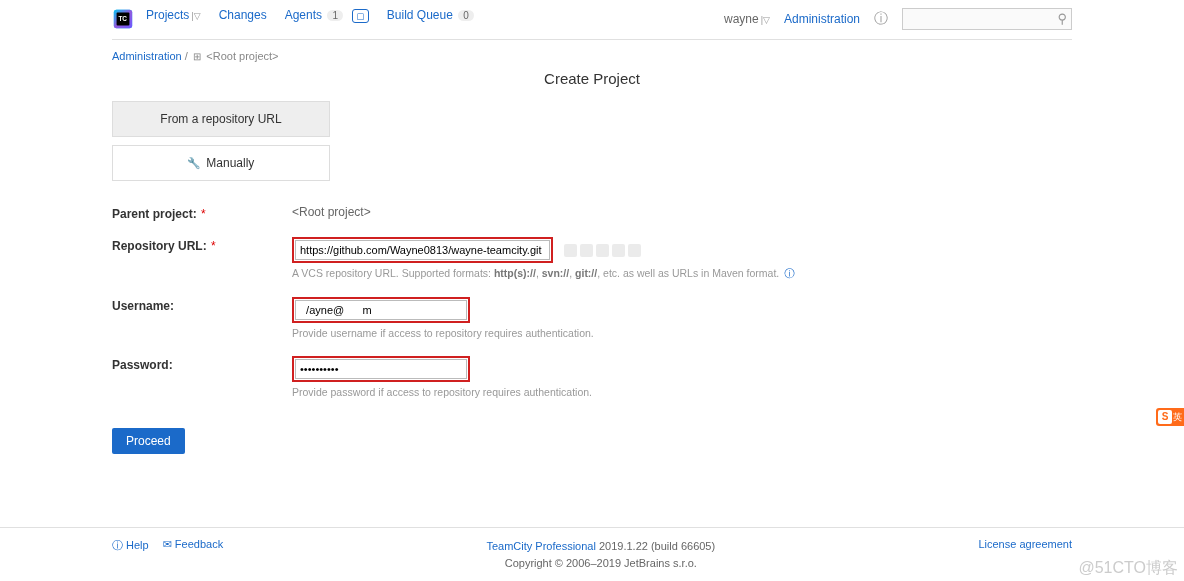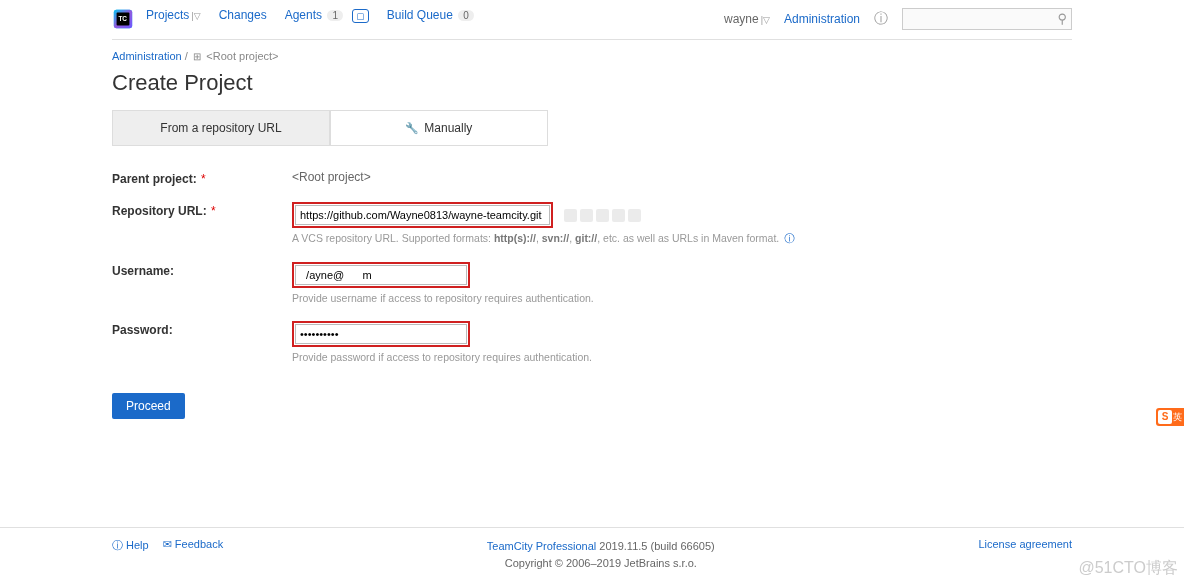--- a/index.html
+++ b/index.html
@@ -13,22 +13,22 @@
 .nav .pin-icon { color: #1b6ac9; }
 .header-right { margin-left: auto; display: flex; align-items: center; gap: 14px; }
 .header-right a { color: #1b6ac9; text-decoration: none; font-size: 12px; }
 .header-right .user { color: #666; }
 .header-right .help-icon { color: #999; font-size: 14px; }
 .search-box { width: 170px; height: 22px; border: 1px solid #ccc; background: #fafafa; position: relative; }
 .search-box .mag { position: absolute; right: 4px; top: 2px; color: #999; font-size: 13px; }
 .breadcrumb { padding: 10px 0 4px; font-size: 11px; color: #888; }
 .breadcrumb a { color: #1b6ac9; text-decoration: none; }
 .breadcrumb .grid-icon { color: #888; font-size: 10px; margin: 0 2px; }
-h1.page-title { font-size: 22px; font-weight: 400; color: #333; margin: 4px 0 14px; }
-.tabs { display: flex; margin-bottom: 24px; }
+h1.page-title { font-size: 15px; font-weight: 400; color: #333; margin: 4px 0 14px; text-align: center; }
+.tabs { display: flex; gap: 8px; margin-bottom: 24px; flex-direction: column; }
 .tab { width: 218px; height: 36px; display: flex; align-items: center; justify-content: center; font-size: 12px; cursor: pointer; }
 .tab.active { background: #eee; border: 1px solid #ddd; color: #333; }
 .tab.inactive { background: #fff; border: 1px solid #ddd; color: #333; }
 .tab .wrench { margin-right: 5px; font-size: 11px; }
 .form-row { display: flex; align-items: flex-start; margin-bottom: 16px; }
 .form-label { width: 180px; padding-top: 2px; font-size: 12px; color: #333; }
 .form-label .req { color: #d00; margin-left: 1px; }
 .form-field { flex: 1; }
 .form-value { font-size: 12px; color: #666; }
 .text-input { width: 165px; height: 20px; border: 1px solid #bbb; padding: 1px 4px; font-size: 11px; font-family: inherit; }
@@ -162,21 +162,21 @@
   <button class="proceed-btn">Proceed</button>
 </div>
 
 <div class="footer">
   <div class="footer-inner">
     <div class="footer-left">
       <a href="#"><span class="icon">ⓘ</span><span>Help</span></a>
       <a href="#"><span class="icon">✉</span><span>Feedback</span></a>
     </div>
     <div class="footer-center">
-      <div><a href="#">TeamCity Professional</a> <span>2019.11.5 (build 66605)</span></div>
+      <div><a href="#">TeamCity Professional</a> <span>2019.1.22 (build 66605)</span></div>
       <div>Copyright © 2006–2019 JetBrains s.r.o.</div>
     </div>
     <div class="footer-right">
       <a href="#">License agreement</a>
     </div>
   </div>
 </div>
 
 <div class="side-badge">
   <span class="s">S</span>

